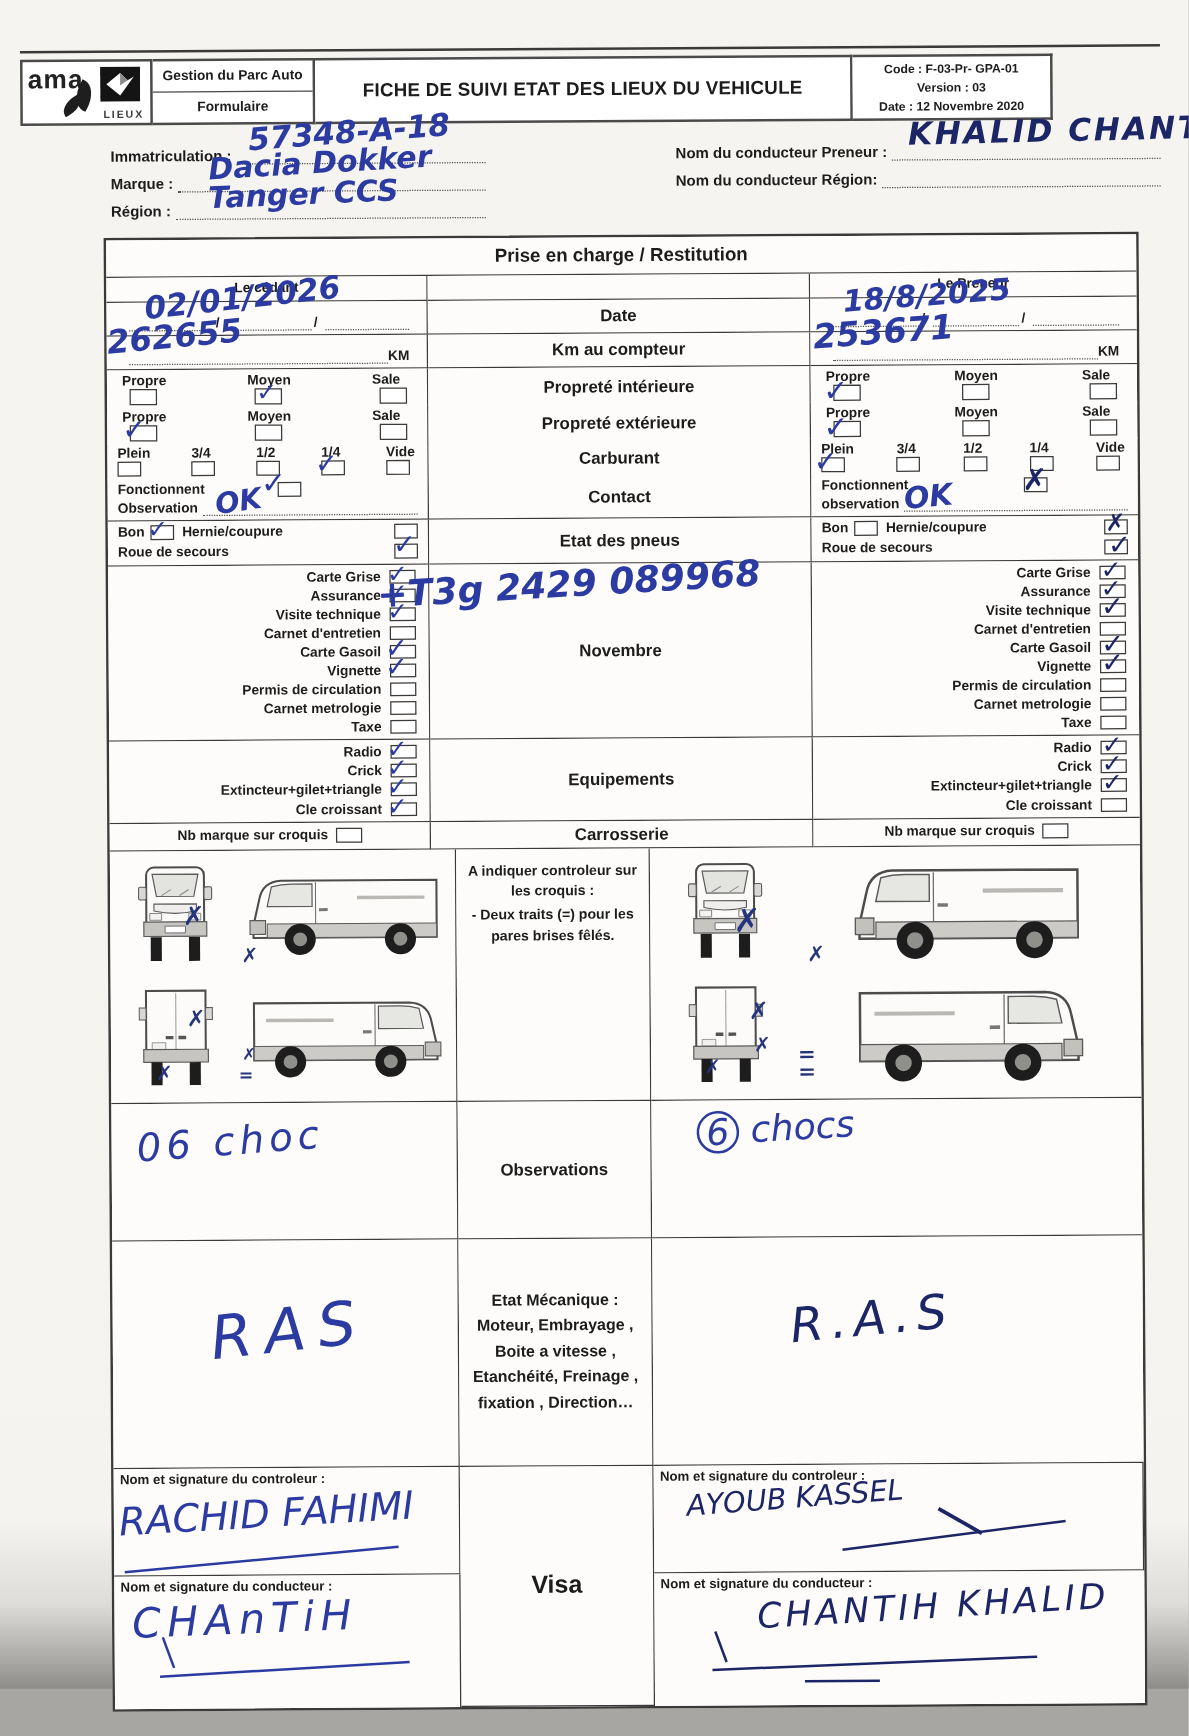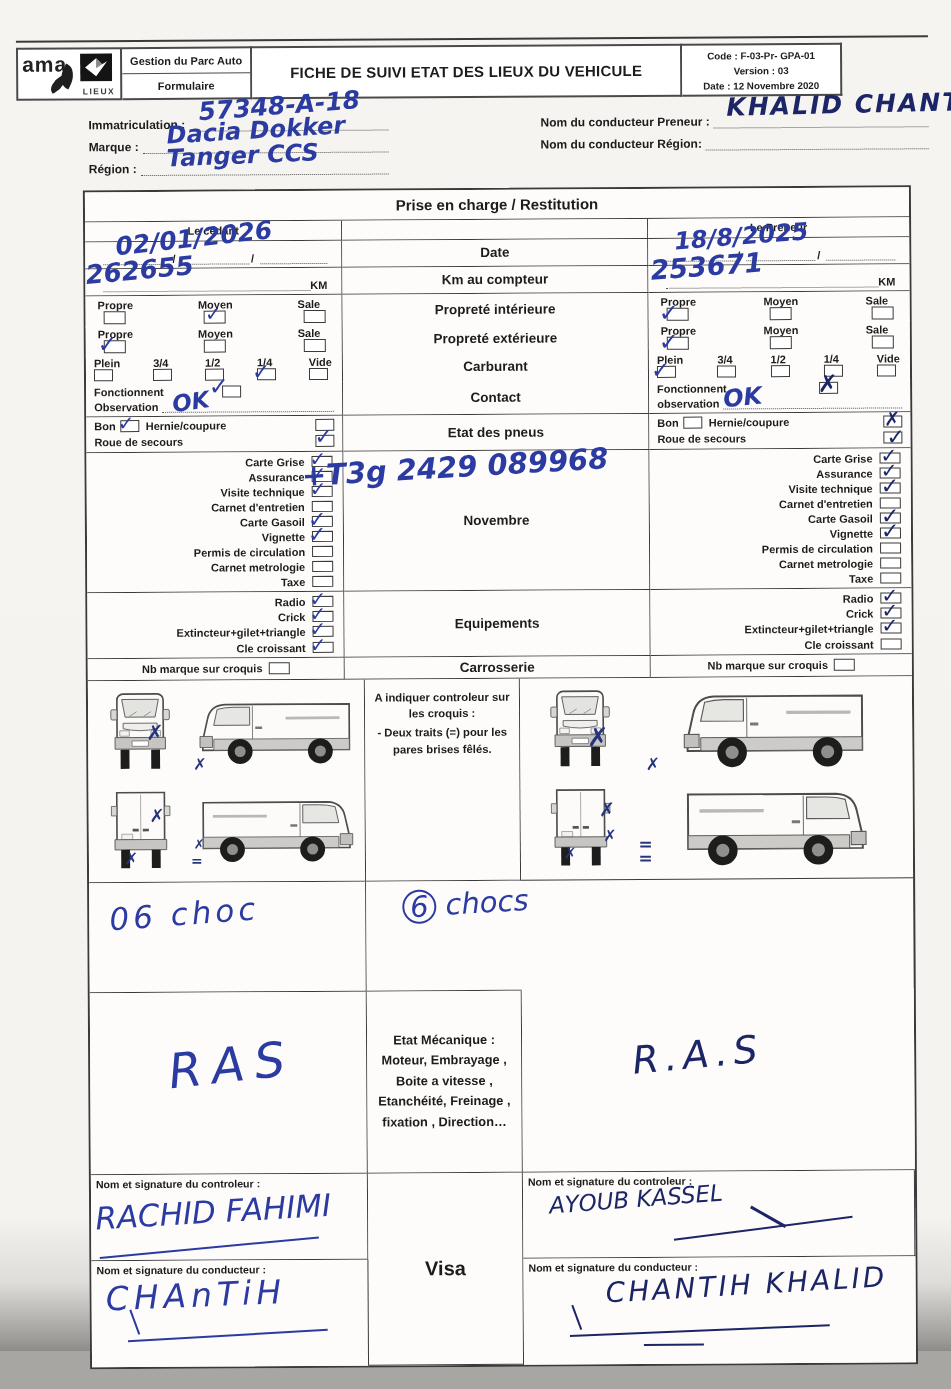--- a/index.html
+++ b/index.html
@@ -702,20 +702,21 @@
         <span class="mark" style="left:11%;top:83%;font-size:15px;">✗</span>
         <span class="mark" style="left:30%;top:78%;font-size:17px;letter-spacing:-2px;">=</span>
         <span class="mark" style="left:30%;top:85%;font-size:17px;letter-spacing:-2px;">=</span>
       </div>
     </div>
 
     <div class="row2" style="height:110px;">
       <div class="c">
         <span class="hw" style="left:20px;top:16px;font-size:31px;transform:rotate(-4deg);letter-spacing:4px;">06 choc</span>
       </div>
+      <div class="c midlab">Observations</div>
       <div class="c">
         <span class="hw" style="left:36px;top:6px;font-size:29px;transform:rotate(-3deg);"><span class="circ">6</span> <span>chocs</span></span>
       </div>
     </div>
 
     <div class="row2" style="height:182px;">
       <div class="c">
         <span class="hw" style="left:78px;top:48px;font-size:48px;transform:rotate(-6deg);letter-spacing:10px;">RAS</span>
       </div>
       <div class="c mech">

